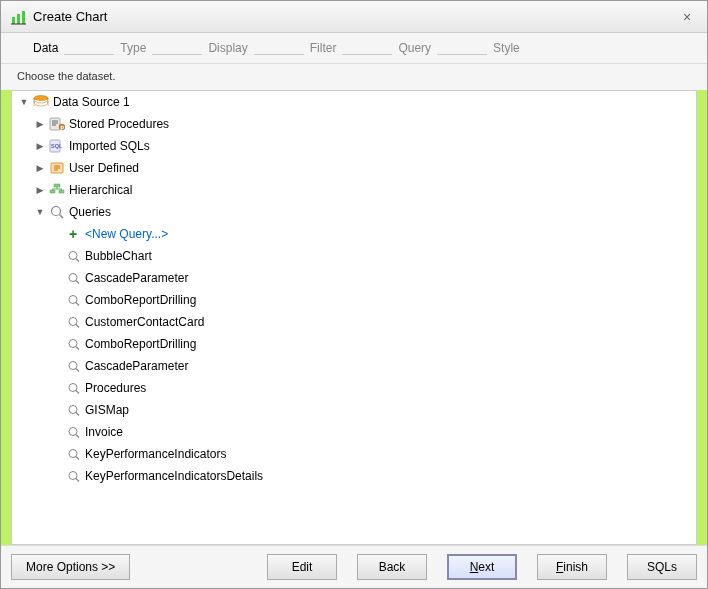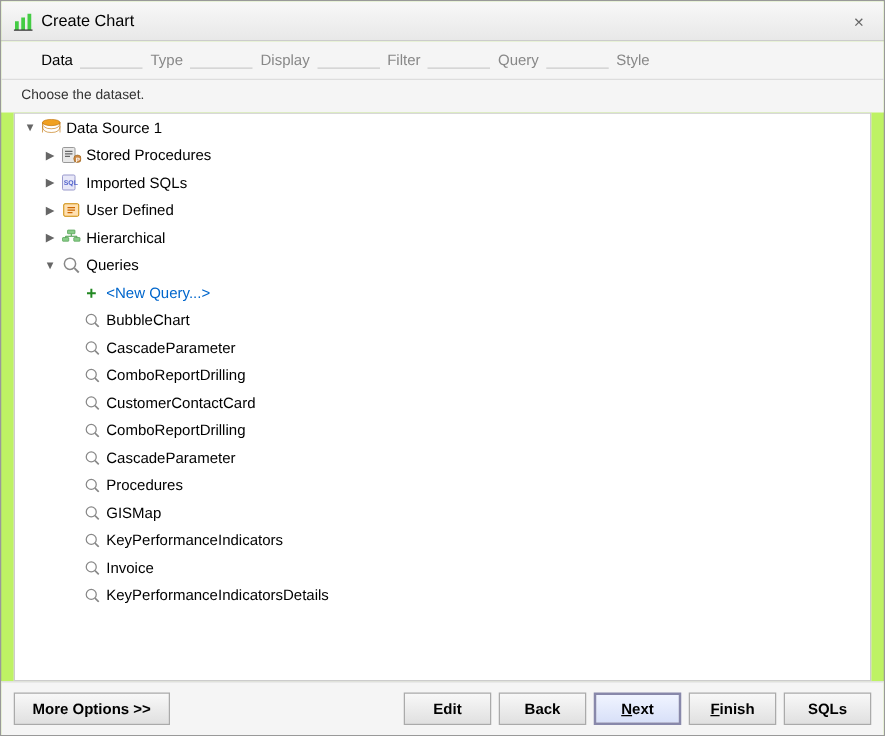--- a/index.html
+++ b/index.html
@@ -152,34 +152,33 @@
 
     .footer {
       padding: 8px 10px;
       background: #f5f5f5;
       border-top: 1px solid #ddd;
       display: flex;
       align-items: center;
       justify-content: space-between;
     }
     .footer-left { display: flex; gap: 0; }
-    .footer-right { display: flex; gap: 6px; }
+    .footer-right { display: flex; gap: 20px; }
 
     .btn {
       padding: 4px 14px;
       font-size: 12px;
       border: 1px solid #aaa;
       background: linear-gradient(to bottom, #f8f8f8, #e0e0e0);
       cursor: pointer;
       height: 26px;
       display: flex;
       align-items: center;
       justify-content: center;
       min-width: 70px;
-      font-weight: bold;
     }
     .btn.primary {
       background: linear-gradient(to bottom, #f0f4ff, #d8e0f8);
       border: 2px solid #88a;
       text-align: center;
     }
 
     
     .underline { text-decoration: underline; }
   </style>
@@ -398,32 +397,32 @@
         </div>
 
         <div class="tree-item indent-2">
           <div class="tree-expand" style="width:16px;"></div>
           <div class="tree-icon">
             <svg width="14" height="12" viewBox="0 0 14 12">
                 <circle cx="7" cy="5.5" r="4" fill="none" stroke="#888" stroke-width="1"></circle>
                 <line x1="10" y1="8.5" x2="13" y2="11.5" stroke="#888" stroke-width="1.3"></line>
               </svg>
           </div>
+          <span class="tree-label">Invoice</span>
+        </div>
+
+        <div class="tree-item indent-2">
+          <div class="tree-expand" style="width:16px;"></div>
+          <div class="tree-icon">
+            <svg width="14" height="12" viewBox="0 0 14 12">
+                <circle cx="7" cy="5.5" r="4" fill="none" stroke="#888" stroke-width="1"></circle>
+                <line x1="10" y1="8.5" x2="13" y2="11.5" stroke="#888" stroke-width="1.3"></line>
+              </svg>
+          </div>
           <span class="tree-label">KeyPerformanceIndicators</span>
-        </div>
-
-        <div class="tree-item indent-2">
-          <div class="tree-expand" style="width:16px;"></div>
-          <div class="tree-icon">
-            <svg width="14" height="12" viewBox="0 0 14 12">
-                <circle cx="7" cy="5.5" r="4" fill="none" stroke="#888" stroke-width="1"></circle>
-                <line x1="10" y1="8.5" x2="13" y2="11.5" stroke="#888" stroke-width="1.3"></line>
-              </svg>
-          </div>
-          <span class="tree-label">Invoice</span>
         </div>
 
         <div class="tree-item indent-2">
           <div class="tree-expand" style="width:16px;"></div>
           <div class="tree-icon">
             <svg width="14" height="12" viewBox="0 0 14 12">
                 <circle cx="7" cy="5.5" r="4" fill="none" stroke="#888" stroke-width="1"></circle>
                 <line x1="10" y1="8.5" x2="13" y2="11.5" stroke="#888" stroke-width="1.3"></line>
               </svg>
           </div>

